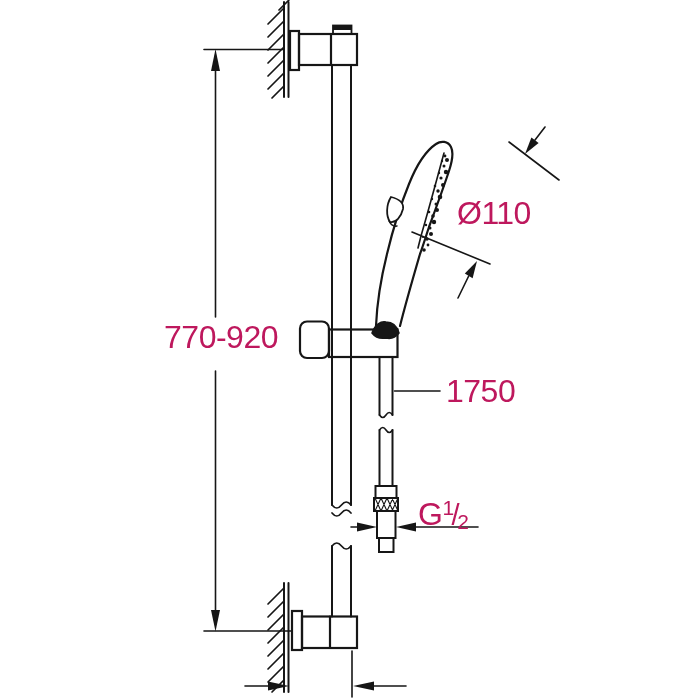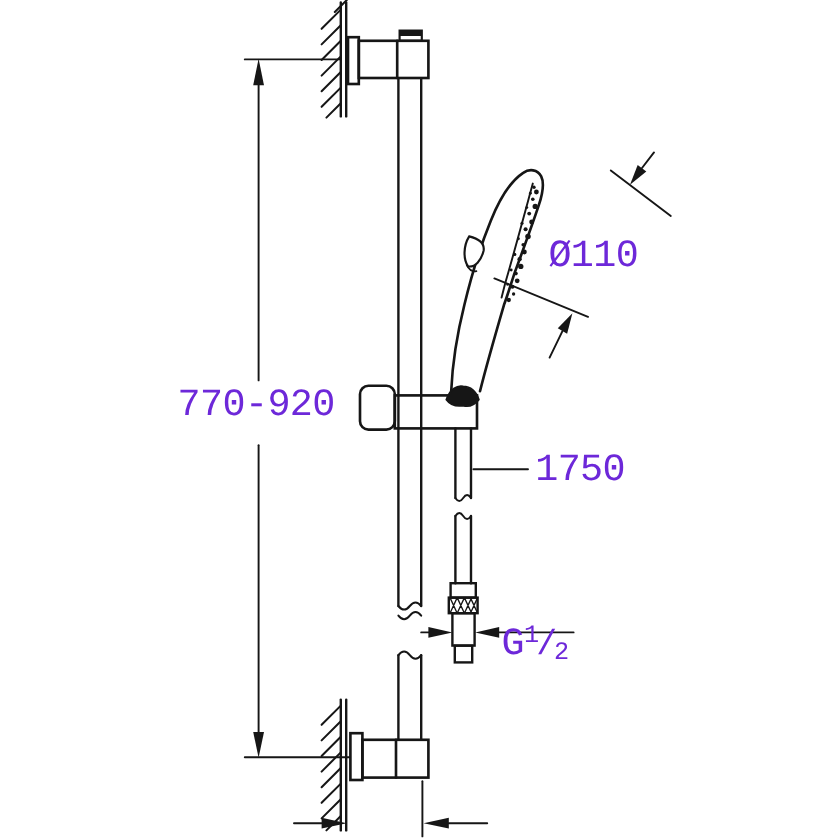--- a/index.html
+++ b/index.html
@@ -6,31 +6,31 @@
   .canvas{
     position:relative;
     width:700px;height:700px;
     background:#ffffff;
     overflow:hidden;
     font-family:"Liberation Sans",sans-serif;
   }
   .lineart{position:absolute;left:0;top:0;}
   .dim-label{
     position:absolute;
-    font-family:Liberation Mono, monospace;
+    font-family:Liberation Sans, sans-serif;
     font-size:32px;
     letter-spacing:-0.5px;
-    color:#6d28d9;
+    color:#be185d;
     white-space:nowrap;
     line-height:1.05;
   }
   .dim-label .frac-sup{font-size:21px;vertical-align:10px;}
   .dim-label .frac-slash{font-size:29px;margin:0 -2px;}
   .dim-label .frac-sub{font-size:21px;vertical-align:-4px;}
-  .center{text-align:left;}
+  .center{text-align:right;}
 </style>
 </head>
 <body>
 
 <div class="canvas">
 
   <svg class="lineart" width="700" height="700" viewBox="0 0 700 700" fill="none" stroke="#161616" stroke-width="2.2" stroke-linecap="round">
 
     <g>
       <line x1="284" y1="2" x2="284" y2="97" stroke-width="2"></line>
@@ -179,15 +179,15 @@
       <line x1="374" y1="686" x2="406" y2="686"></line>
     </g>
   </svg>
 
   <div class="dim-label center" style="left:148px;top:321px;width:130px;">770-920</div>
 
   <div class="dim-label" style="left:457px;top:197px;">Ø110</div>
 
   <div class="dim-label" style="left:446px;top:375px;">1750</div>
 
-  <div class="dim-label" style="left:418px;top:520px;text-align:right;"><span>G</span><sup class="frac-sup">1</sup><span class="frac-slash">/</span><sub class="frac-sub">2</sub></div>
+  <div class="dim-label" style="left:418px;top:497px;text-align:right;"><span>G</span><sup class="frac-sup">1</sup><span class="frac-slash">/</span><sub class="frac-sub">2</sub></div>
 
 </div>
 
 </body></html>

